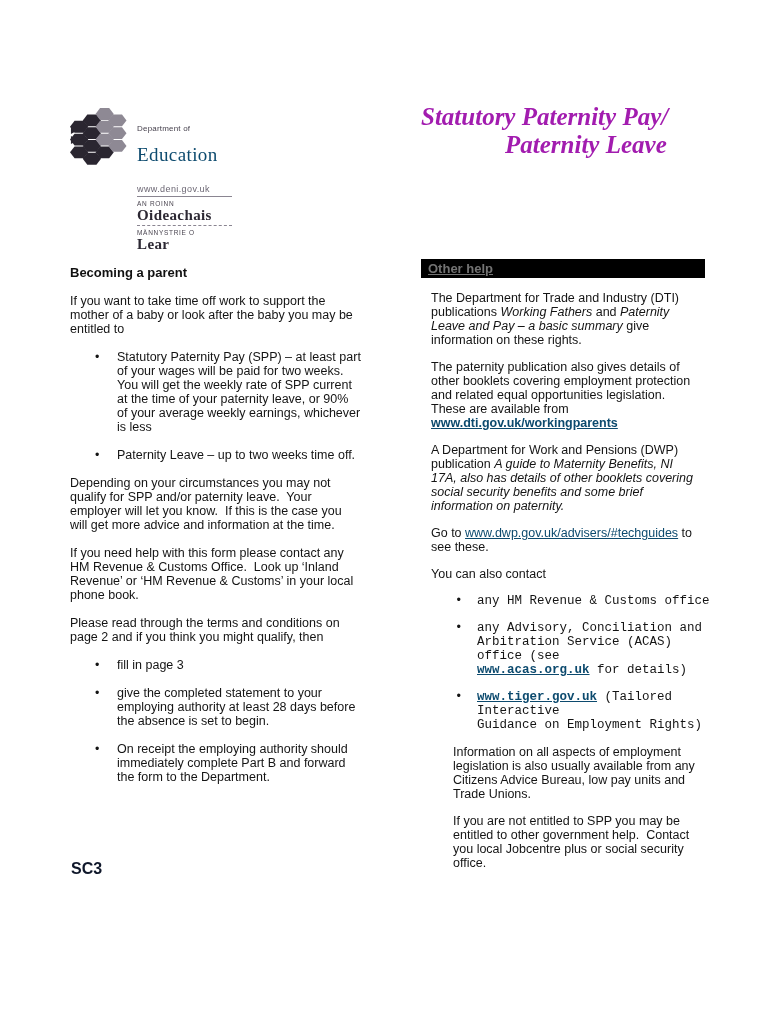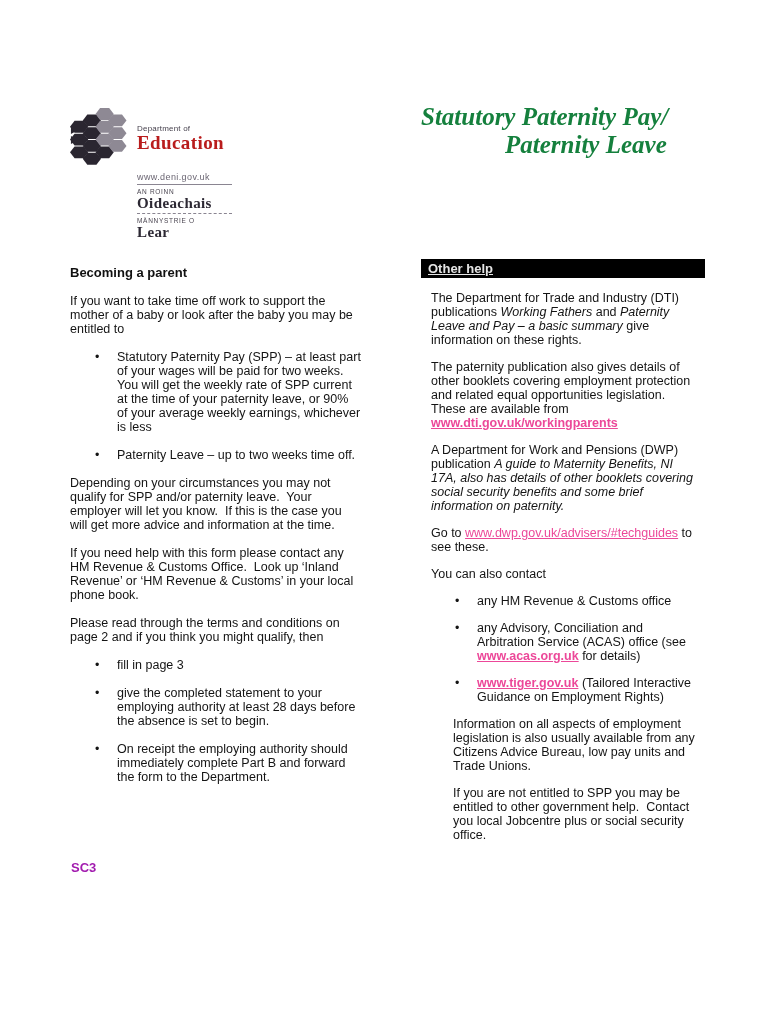--- a/index.html
+++ b/index.html
@@ -4,56 +4,56 @@
 <style>
   html,body{margin:0;padding:0;background:#fff;}
   .page{position:relative;width:770px;height:1024px;background:#ffffff;overflow:hidden;
         font-family:"Liberation Sans","DejaVu Sans",sans-serif;color:#141414;}
 
   
   .logo{position:absolute;left:70px;top:103px;width:170px;height:110px;}
   .logo svg{position:absolute;left:0;top:-2px;}
   .logo-text{position:absolute;left:67px;top:1px;width:100px;}
   .lt-small{font-size:8px;line-height:9px;color:#46414d;margin-top:20px;letter-spacing:.2px;}
-  .lt-education{font-family:"Liberation Serif","DejaVu Serif",serif;font-weight:bold;
-                font-size:19px;line-height:19px;color:#b91c1c;letter-spacing:.4px;}
+  .lt-education{font-family:"Liberation Serif","DejaVu Serif",serif;font-weight:normal;
+                font-size:19px;line-height:19px;color:#0c4a6e;letter-spacing:.4px;margin-top:12px;}
   .lt-url{font-size:9px;line-height:10px;color:#6b6673;margin-top:20px;letter-spacing:.4px;}
   .lt-rule{border-top:1px solid #8a8591;margin-top:2px;width:95px;height:0;}
   .lt-rule.dashed{border-top-style:dashed;}
   .lt-tiny{font-size:6.5px;line-height:7px;color:#4a4550;margin-top:3px;letter-spacing:.7px;}
   .lt-serif{font-family:"Liberation Serif","DejaVu Serif",serif;font-weight:bold;
             font-size:15px;line-height:15px;color:#2c2833;margin-top:1px;letter-spacing:.4px;}
 
   
   .doc-title{position:absolute;left:421px;top:103px;width:300px;
              font-family:"Liberation Serif","DejaVu Serif",serif;
-             font-style:italic;font-weight:bold;font-size:25px;line-height:28px;color:#15803d;}
+             font-style:italic;font-weight:bold;font-size:25px;line-height:28px;color:#a21caf;}
   .doc-title .t2{margin-left:84px;}
 
   
   .col-left{position:absolute;left:70px;top:262px;width:330px;font-size:12.5px;line-height:14px;}
   .col-left h1{font-size:13px;line-height:21px;margin:0 0 11px 0;font-weight:bold;color:#111;}
   .para{margin:0 0 14px 0;white-space:pre-wrap;}
   .li{position:relative;padding-left:47px;margin:0 0 14px 0;white-space:pre-wrap;}
   .li::before{content:"\2022";position:absolute;left:25px;top:0;}
 
   .col-right{position:absolute;left:421px;top:259px;width:292px;font-size:12.5px;line-height:14px;}
   .bar{background:#000;width:284px;height:19px;line-height:19px;padding-left:7px;
        box-sizing:border-box;margin-bottom:13px;}
-  .bar span{color:#e5e5e5;font-weight:bold;font-size:13px;text-decoration:underline;}
+  .bar span{color:#737373;font-weight:bold;font-size:13px;text-decoration:underline;}
   .col-right .para{margin:0 0 13px 0;padding-left:10px;}
   .col-right .para.ind{padding-left:32px;}
-  .col-right .li{padding-left:56px;margin-bottom:13px;}
+  .col-right .li{padding-left:56px;margin-bottom:13px;font-family:Liberation Mono, monospace;}
   .col-right .li::before{left:34px;}
 
-  a.lnk{color:#ec4899;text-decoration:underline;cursor:pointer;}
+  a.lnk{color:#0c4a6e;text-decoration:underline;cursor:pointer;}
   a.lnk.b{font-weight:bold;}
   i{font-style:italic;}
 
-  .form-code{position:absolute;left:71px;top:860px;font-size:13px;font-weight:bold;color:#a21caf;}
+  .form-code{position:absolute;left:71px;top:860px;font-size:16px;font-weight:bold;color:#0f172a;}
 </style>
 </head>
 <body>
 
 <div class="page">
 
   <div class="logo">
     <svg width="62" height="68" viewBox="0 0 68 74">
       <g fill="#2a2630">
         <polygon points="1,27 9,31.5 1,36"></polygon>

